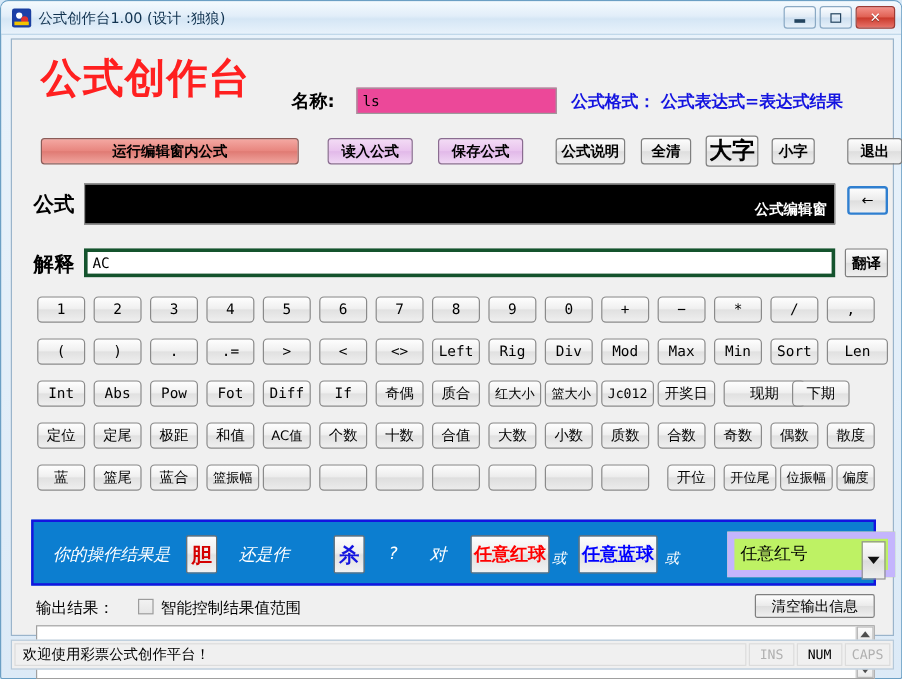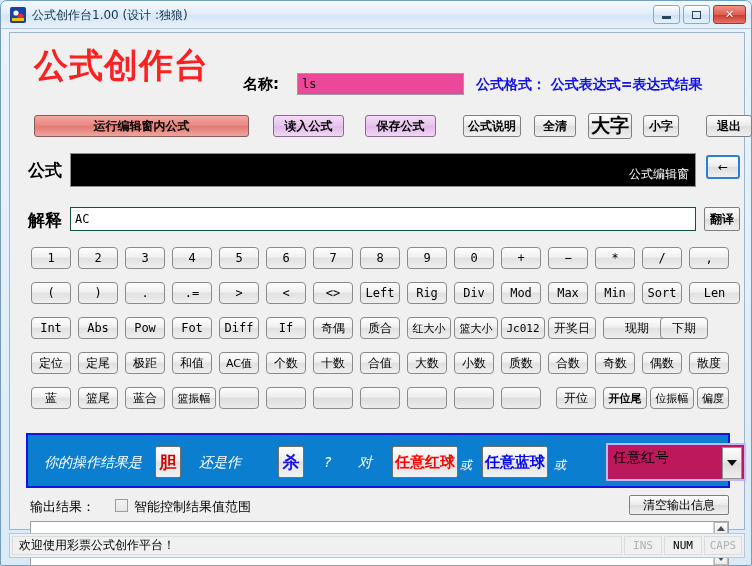--- a/index.html
+++ b/index.html
@@ -112,35 +112,36 @@
   
   .lbl-formula{
     position:absolute;left:18px;top:126px;font-size:17px;font-weight:bold;color:#000;
   }
   .formula-box{
     position:absolute;left:60px;top:120px;width:626px;height:34px;
     background:#000;border:1px solid #8f8f8f;box-sizing:border-box;
     color:#fff;font-size:12px;
     display:flex;align-items:flex-end;justify-content:flex-end;
     padding:0 6px 3px 0;
+    font-weight:bold;
   }
   .btn-back{
     position:absolute;left:696px;top:122px;width:34px;height:24px;
     box-sizing:border-box;
     border:2px solid #2f7fd0;border-radius:3px;
     background:linear-gradient(#fdfdfd,#ebebeb 48%,#dedede 52%,#efefef);
     display:flex;align-items:center;justify-content:center;
     font-size:12px;color:#000;
   }
   .lbl-explain{
     position:absolute;left:18px;top:176px;font-size:17px;font-weight:bold;color:#000;
   }
   .in-explain{
     position:absolute;left:60px;top:174px;width:626px;height:24px;
-    box-sizing:border-box;border:1px solid #14532d;background:#fff;
+    box-sizing:border-box;border:3px solid #14532d;background:#fff;
     font-family:"DejaVu Sans Mono","Liberation Mono",monospace;
     font-size:12px;padding:2px 4px;color:#000;outline:none;
   }
   .btn-trans{
     position:absolute;left:694px;top:174px;width:36px;height:24px;
     box-sizing:border-box;border:1px solid #7f7f7f;border-radius:2px;
     background:linear-gradient(#fdfdfd,#ebebeb 48%,#dedede 52%,#efefef);
     display:flex;align-items:center;justify-content:center;
     font-size:12px;color:#000;font-weight:bold;
   }
@@ -166,21 +167,21 @@
   .op-t{position:absolute;font-size:14px;color:#fff;white-space:nowrap;font-style:italic;}
   .op-btn{
     position:absolute;box-sizing:border-box;
     border:1px solid #707070;border-radius:2px;
     background:linear-gradient(#fdfdfd,#efefef 45%,#e2e2e2 52%,#f2f2f2);
     display:flex;align-items:center;justify-content:center;
     font-weight:bold;white-space:nowrap;cursor:default;
   }
   .op-combo{
     position:absolute;left:578px;top:8px;width:140px;height:38px;
-    background:#be185d;border:2px solid #c4b5fd;box-sizing:border-box;
+    background:#bef264;border:6px solid #c4b5fd;box-sizing:border-box;
   }
   .op-combo .cv{
     position:absolute;left:5px;top:4px;font-size:14px;color:#000;white-space:nowrap;
   }
   .op-combo .arrowbox{
     position:absolute;right:2px;top:2px;width:20px;height:32px;
     box-sizing:border-box;border:1px solid #929292;
     background:linear-gradient(#fbfbfb,#ececec 45%,#dcdcdc 52%,#eeeeee);
     display:flex;align-items:center;justify-content:center;
   }
@@ -364,21 +365,21 @@
       <div class="key" style="left:115px;top:354px;width:40px;">蓝合</div>
       <div class="key" style="left:162px;top:354px;width:44px;font-size:11px;">篮振幅</div>
       <div class="key blank" style="left:209px;top:354px;width:40px;"></div>
       <div class="key blank" style="left:256px;top:354px;width:40px;"></div>
       <div class="key blank" style="left:303px;top:354px;width:40px;"></div>
       <div class="key blank" style="left:350px;top:354px;width:40px;"></div>
       <div class="key blank" style="left:397px;top:354px;width:40px;"></div>
       <div class="key blank" style="left:444px;top:354px;width:40px;"></div>
       <div class="key blank" style="left:491px;top:354px;width:40px;"></div>
       <div class="key" style="left:546px;top:354px;width:40px;">开位</div>
-      <div class="key" style="left:593px;top:354px;width:44px;font-size:11px;font-weight:bold;">开位尾</div>
+      <div class="key" style="left:593px;top:354px;width:44px;font-size:11px;">开位尾</div>
       <div class="key" style="left:640px;top:354px;width:44px;font-size:11px;">位振幅</div>
       <div class="key" style="left:687px;top:354px;width:32px;font-size:11px;">偏度</div>
     </div>
 
     <div class="oppanel">
       <div class="op-t" style="left:16px;top:19px;">你的操作结果是</div>
       <div class="op-btn" style="left:127px;top:11px;width:26px;height:32px;font-size:17px;color:#d40000;">胆</div>
       <div class="op-t" style="left:171px;top:19px;">还是作</div>
       <div class="op-btn" style="left:250px;top:11px;width:26px;height:32px;font-size:17px;color:#1414e0;">杀</div>
       <div class="op-t" style="left:296px;top:19px;">?</div>

